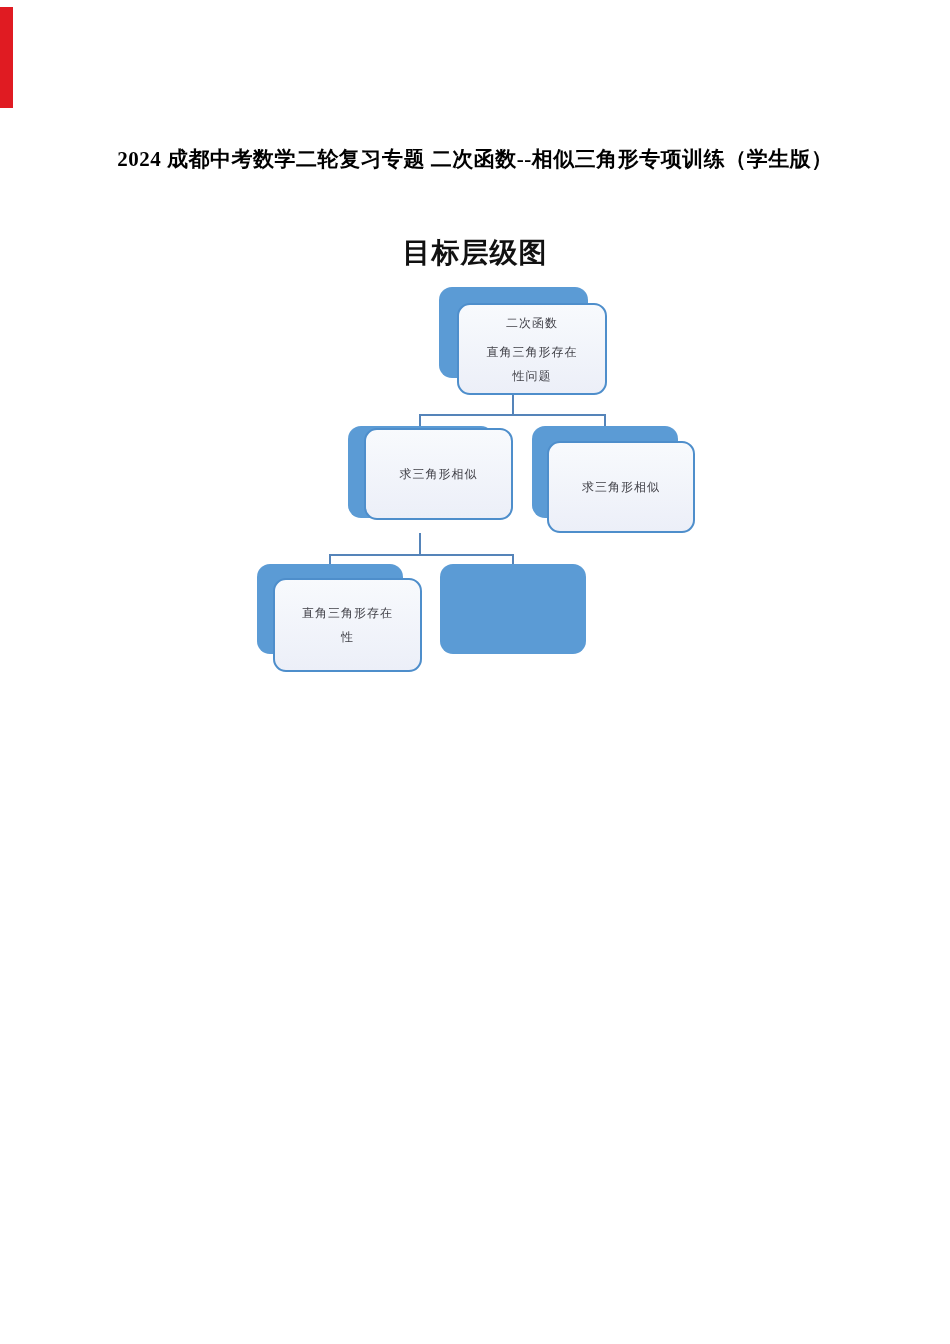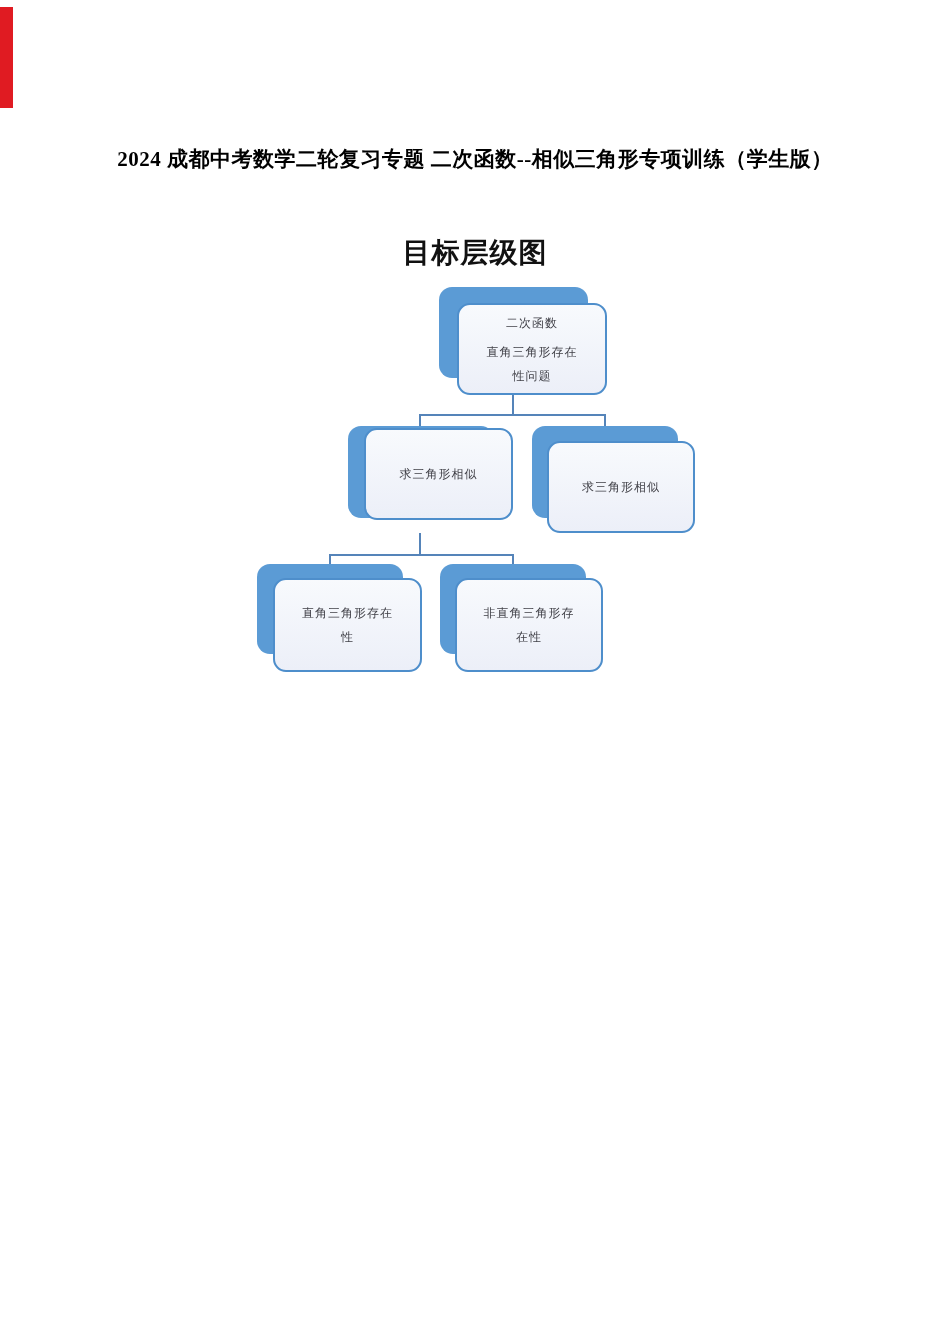--- a/index.html
+++ b/index.html
@@ -141,19 +141,15 @@
       <div class="line">求三角形相似</div>
     </div>
 
     <div class="shadow-box l3a-shadow"></div>
     <div class="front-box l3a-front">
       <div class="line">直角三角形存在</div>
       <div class="line">性</div>
     </div>
 
     <div class="shadow-box l3b-shadow"></div>
-    <div class="front-box l3b-front">
-      <div class="line">非直角三角形存</div>
-      <div class="line">在性</div>
-    </div>
 
   </div>
 </div>
 
 </body></html>

